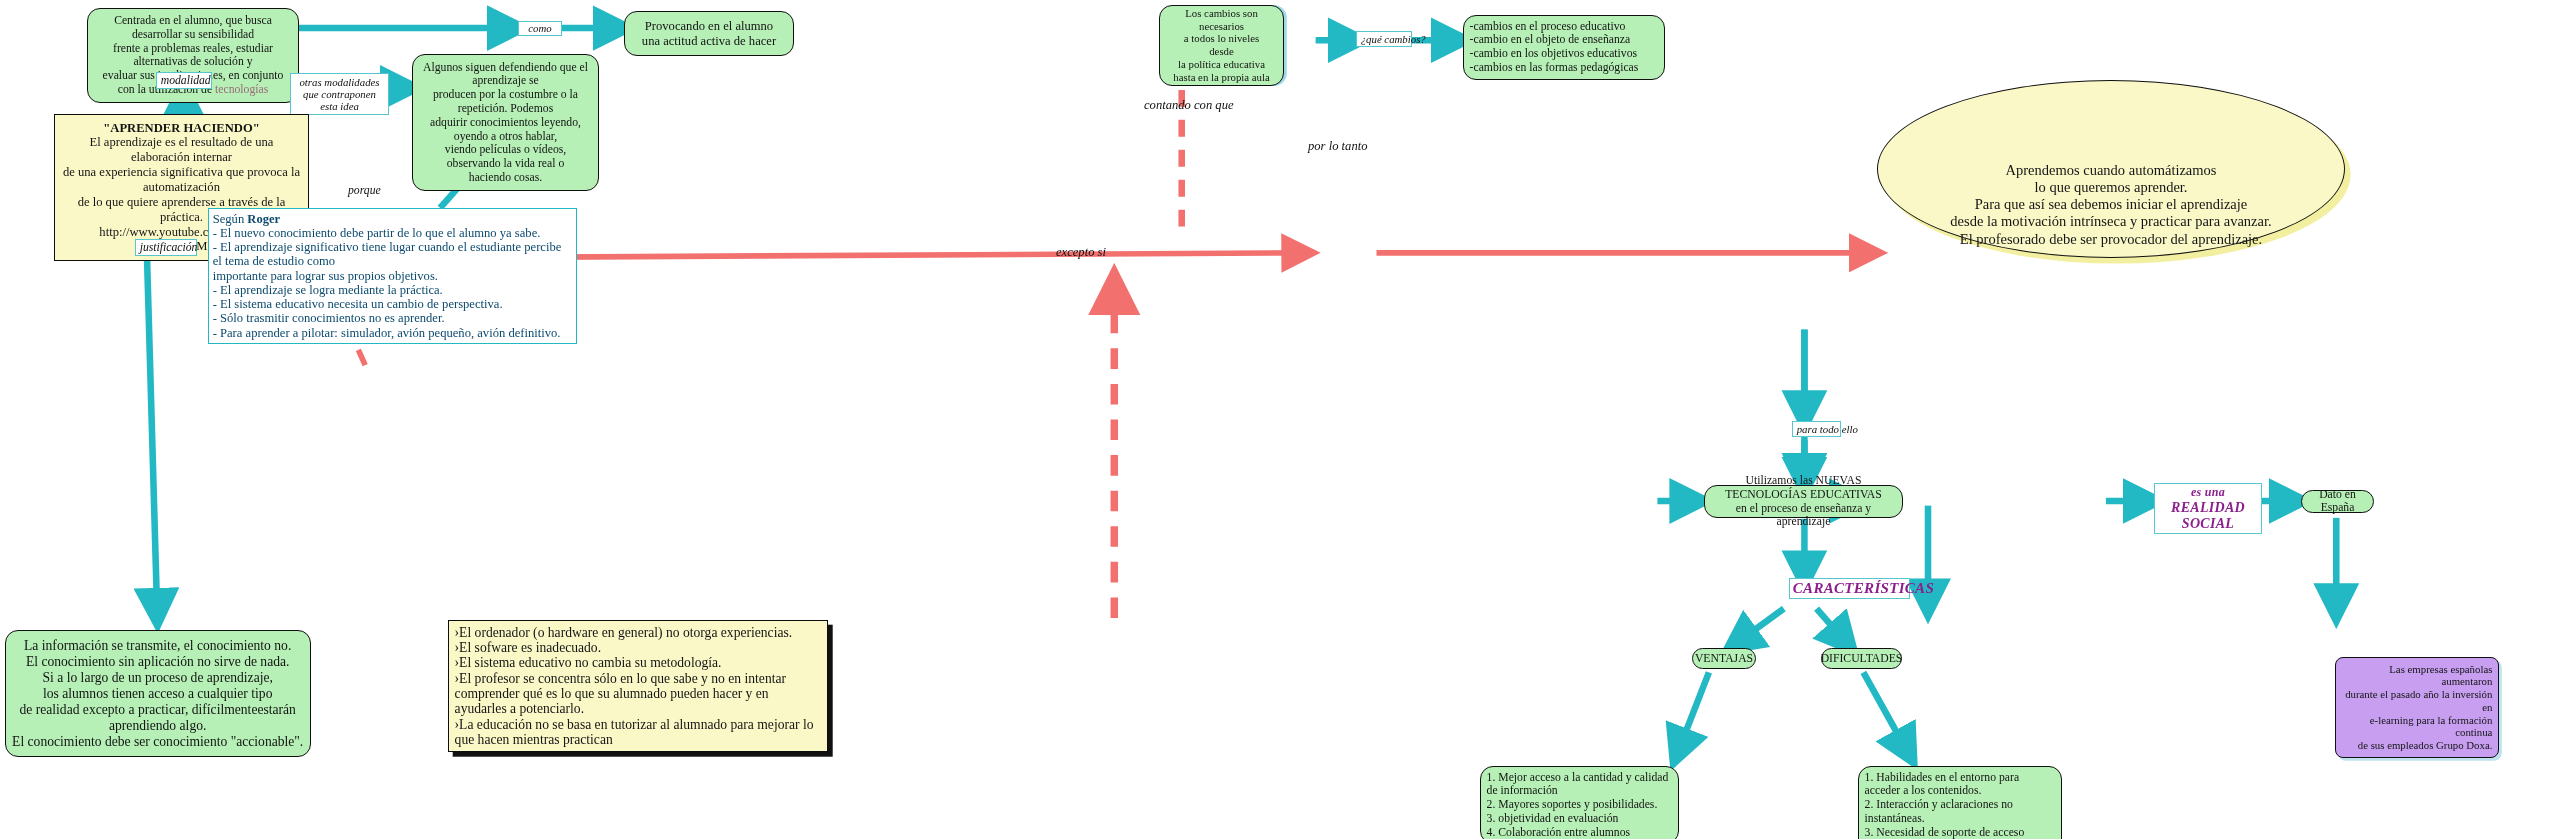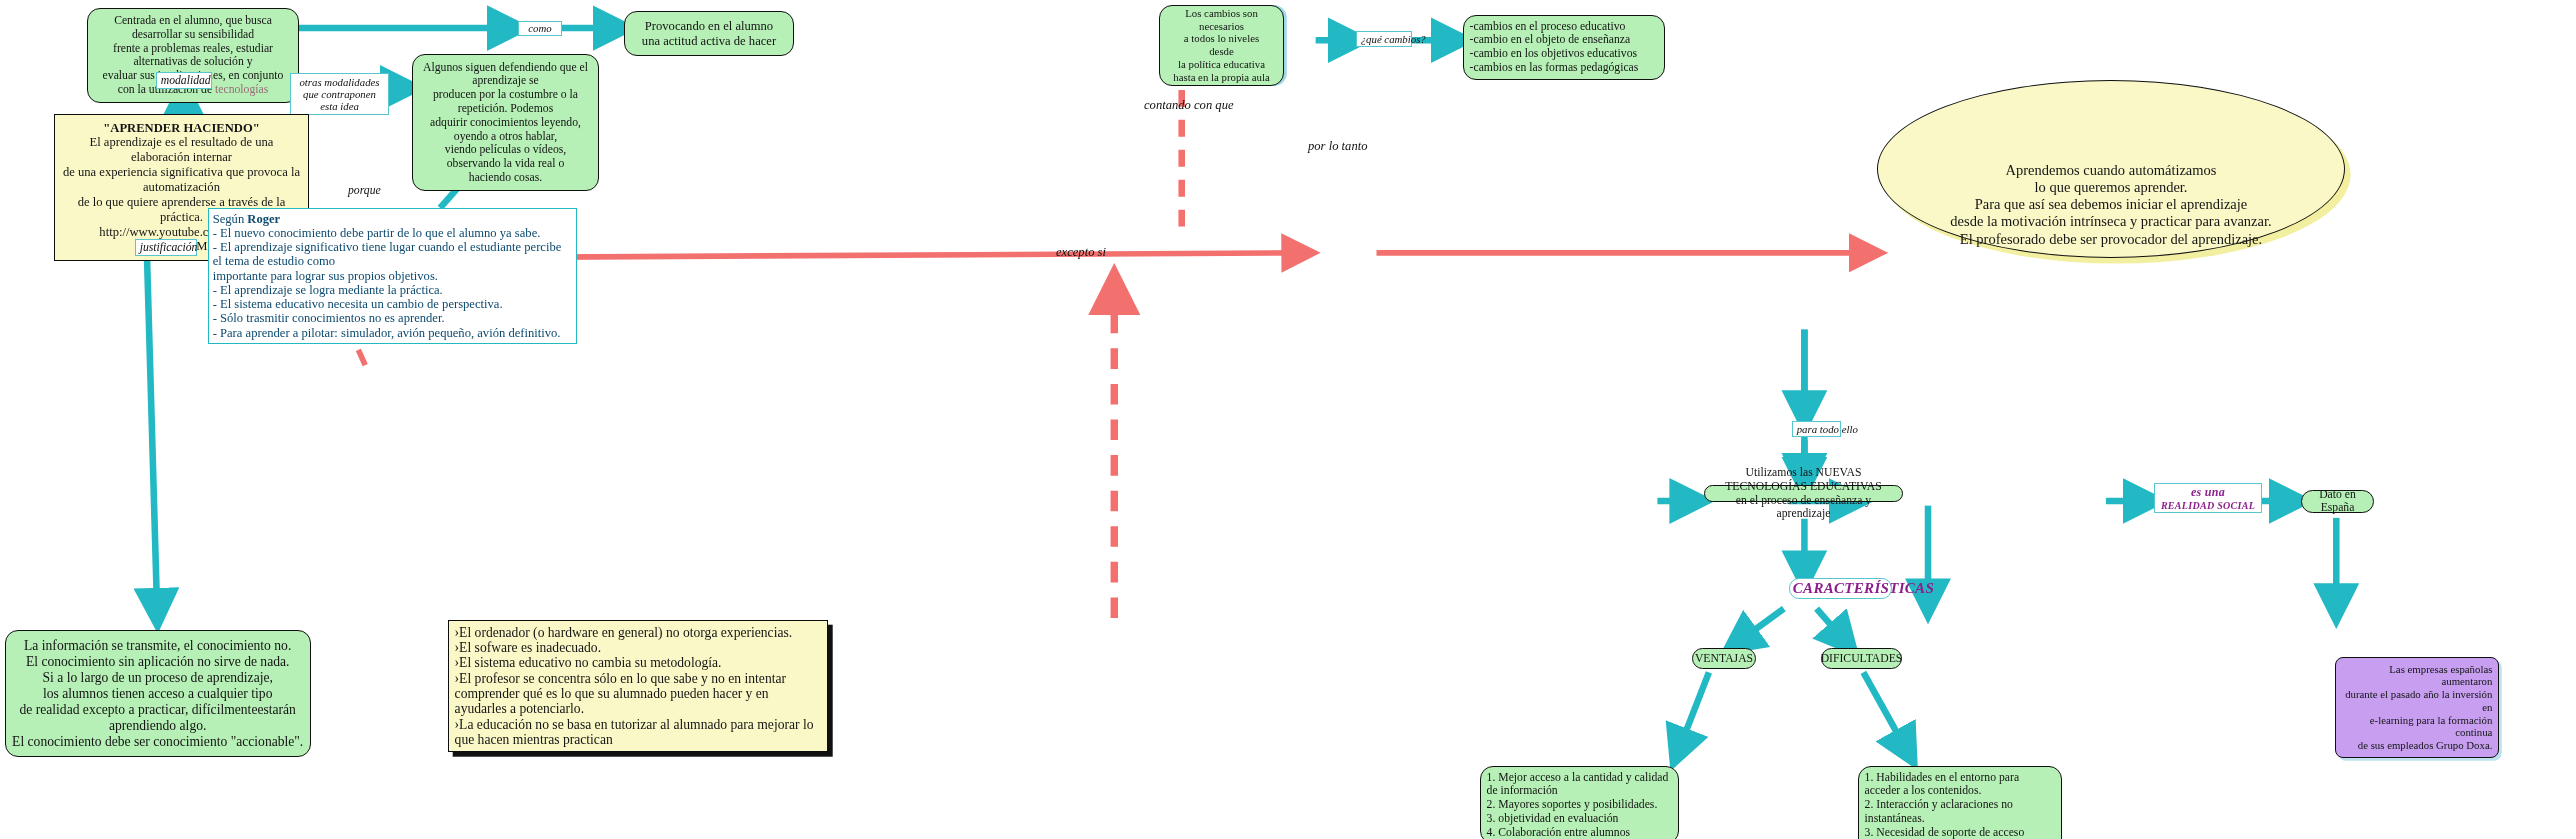--- a/index.html
+++ b/index.html
@@ -258,31 +258,31 @@
 
   <div class="node yellow yellow-shadow t14 lh-tight" style="left:448px;top:620px;width:380px;padding:3.7px 5.6px;text-align:left;">
     <span class="whitespan">›El ordenador (o hardware en general) no otorga experiencias.
 ›El sofware es inadecuado.
 ›El sistema educativo no cambia su metodología.
 ›El profesor se concentra sólo en lo que sabe y no en intentar
 comprender qué es lo que su alumnado pueden hacer y en ayudarles a potenciarlo.
 ›La educación no se basa en tutorizar al alumnado para mejorar lo que hacen mientras practican</span>
   </div>
 
-  <div class="node green flexmid t12 lh" style="left:1704px;top:485px;width:199px;height:17px;padding:2.8px 4.7px;">
+  <div class="node green flexmid t12 lh" style="left:1704px;top:485px;width:199px;height:33px;padding:2.8px 4.7px;">
     <span class="whitespan">Utilizamos las NUEVAS TECNOLOGÍAS EDUCATIVAS
 en el proceso de enseñanza y aprendizaje</span>
   </div>
 
   <div class="node cyanbox" style="left:2154px;top:483px;width:108px;padding:0.9px 1.9px;">
     <div class="purple-title" style="font-size:12px;">es una</div>
-    <div class="purple-title" style="font-size:10px;">REALIDAD SOCIAL</div>
-  </div>
-
-  <div class="node cyanbox" style="left:1789px;top:578px;width:103px;padding:0.9px 2.8px;border-radius:10px;">
+    <div class="purple-title" style="font-size:14px;">REALIDAD SOCIAL</div>
+  </div>
+
+  <div class="node cyanbox" style="left:1789px;top:578px;width:121px;padding:0.9px 2.8px;">
     <span class="purple-title" style="font-size:15px;">CARACTERÍSTICAS</span>
   </div>
 
   <div class="node green flexmid t12" style="left:1692px;top:648px;width:64px;height:20.6px;">
     <span>VENTAJAS</span>
   </div>
 
   <div class="node green flexmid t12" style="left:1821px;top:648px;width:81px;height:20.6px;">
     <span>DIFICULTADES</span>
   </div>

